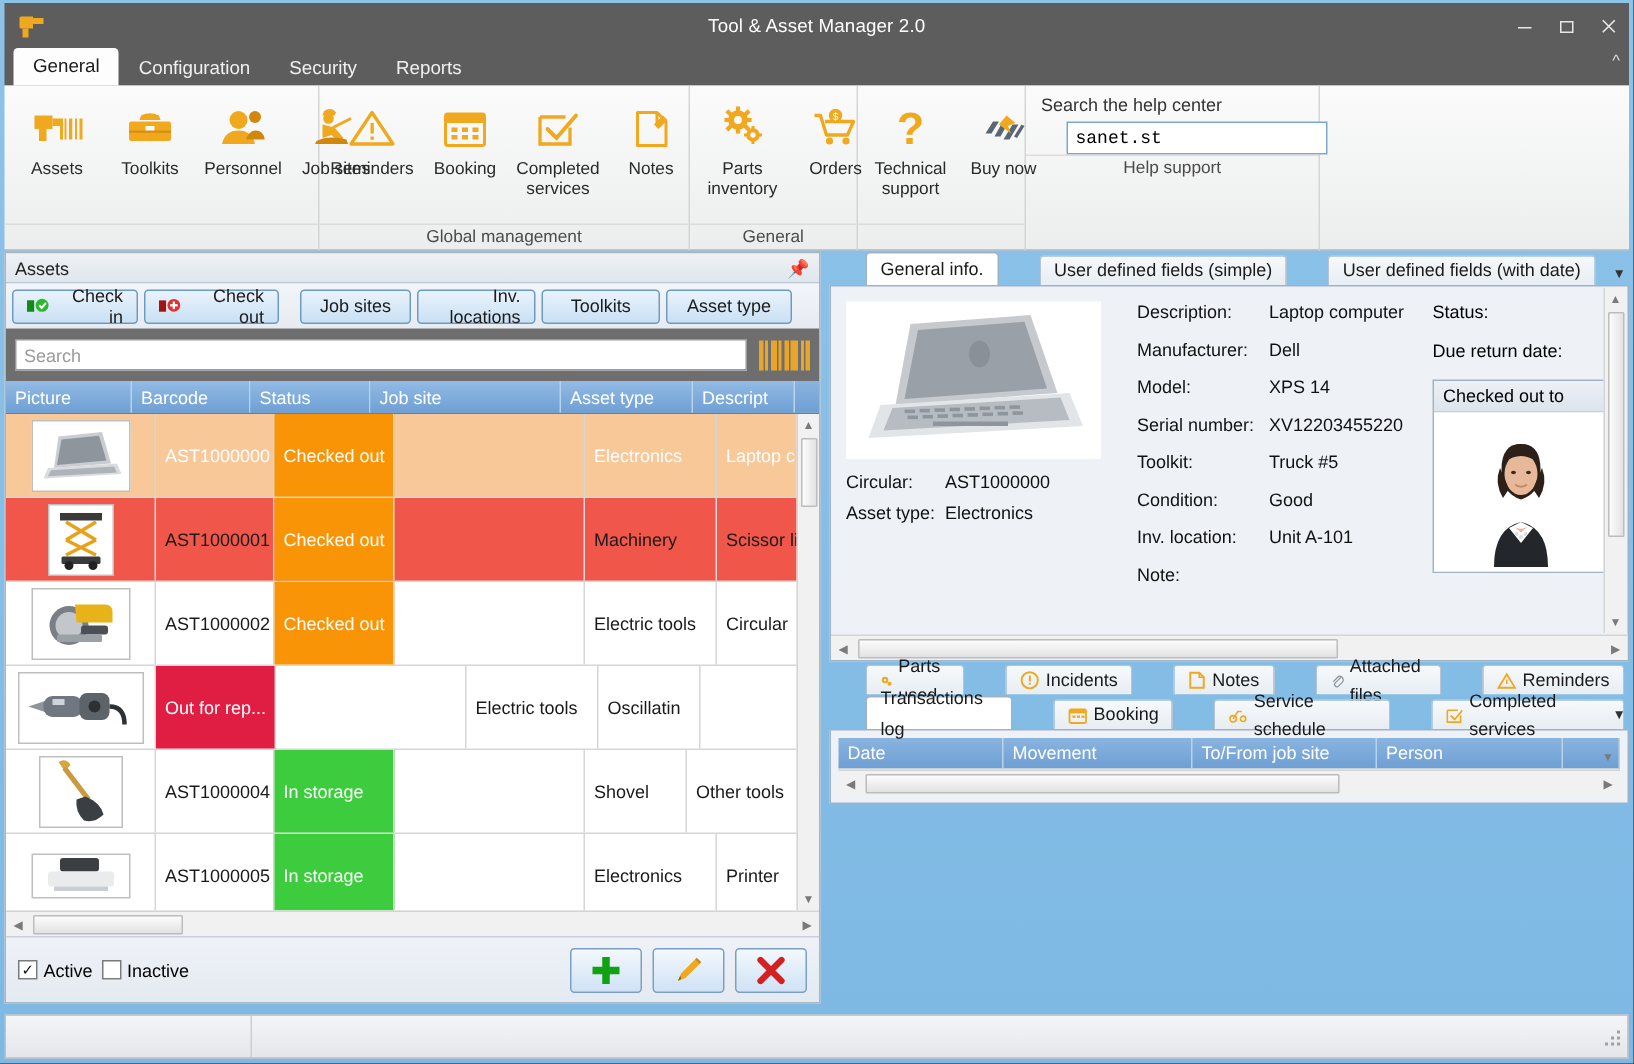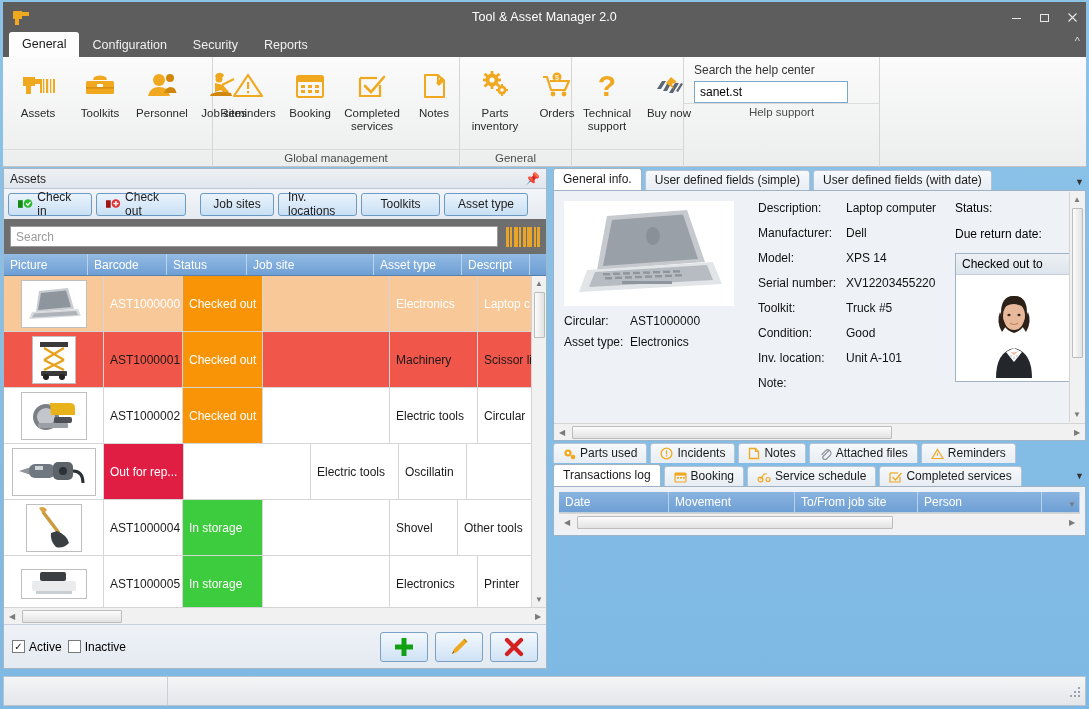--- a/index.html
+++ b/index.html
@@ -102,24 +102,25 @@
     align-items: center; padding-top: 6px; cursor: pointer;
   }
   .rbtn .ico { height: 38px; display: flex; align-items: center; justify-content: center; }
   .rbtn .lbl {
     font-size: 11.5px; color: #2a2a2a; text-align: center;
     line-height: 13px; margin-top: 2px; width: 62px;
   }
   .helpgroup { padding: 6px 10px 0 10px; width: 195px; }
   .help-label { font-size: 12px; color: #333; margin-bottom: 4px; }
   .help-input {
-    width: 154px; height: 22px; border: 1px solid #7aa7cc;
+    width: 174px; height: 22px; border: 1px solid #7aa7cc;
     background: #fff; font-size: 12px; padding: 0 5px;
-    font-family: Liberation Sans, sans-serif; outline: none;
+    font-family: Liberation Mono, monospace; outline: none;
     box-shadow: inset 0 0 0 1px #fff;
+    margin-left: 17px;
   }
   .filler { flex: 1; border-right: none; }
 
   
   .workspace {
     position: absolute;
     left: 3px; right: 3px; top: 168px; bottom: 40px;
     display: flex;
   }
   .panel {
@@ -135,20 +136,21 @@
     border-bottom: 1px solid #bcc8d4;
     display: flex; align-items: center; padding: 0 6px;
     font-size: 12px; color: #222;
   }
   .pin { margin-left: auto; color: #555; font-size: 12px; }
 
   .btnbar {
     height: 30px; display: flex; align-items: center;
     padding: 3px 4px; gap: 4px;
     background: linear-gradient(#f2f5f9, #e6ebf1);
+    text-align: right;
   }
   .btn {
     height: 23px; border: 1px solid #6b9ac4;
     background: linear-gradient(#eaf3fc, #c9e0f4);
     border-radius: 3px; font-size: 12px; color: #1b1b1b;
     display: flex; align-items: center; justify-content: center;
     padding: 0 9px; cursor: pointer; gap: 4px;
   }
   .btn-ci { width: 84px; }
   .btn-co { width: 90px; }
@@ -257,21 +259,21 @@
   }
 
   
   .tabs-row { display: flex; align-items: flex-end; height: 22px; position: relative; }
   .dtab {
     height: 20px; line-height: 19px; padding: 0 9px;
     font-size: 12px; color: #1a1a1a;
     border: 1px solid #b5c3d2; border-bottom: none;
     background: linear-gradient(#f7f9fb, #e7edf3);
     border-radius: 3px 3px 0 0; margin-right: 3px; cursor: pointer;
-    display: flex; align-items: center; gap: 4px;
+    display: flex; align-items: center; gap: 4px; margin-left: 24px;
   }
   .dtab.active {
     background: #fff; height: 22px; line-height: 21px;
     border-color: #9fb2c6; position: relative; z-index: 2;
   }
   .tabs-caret {
     position: absolute; right: 2px; bottom: 3px;
     color: #333; font-size: 9px; cursor: pointer;
   }
   .detail-box {

